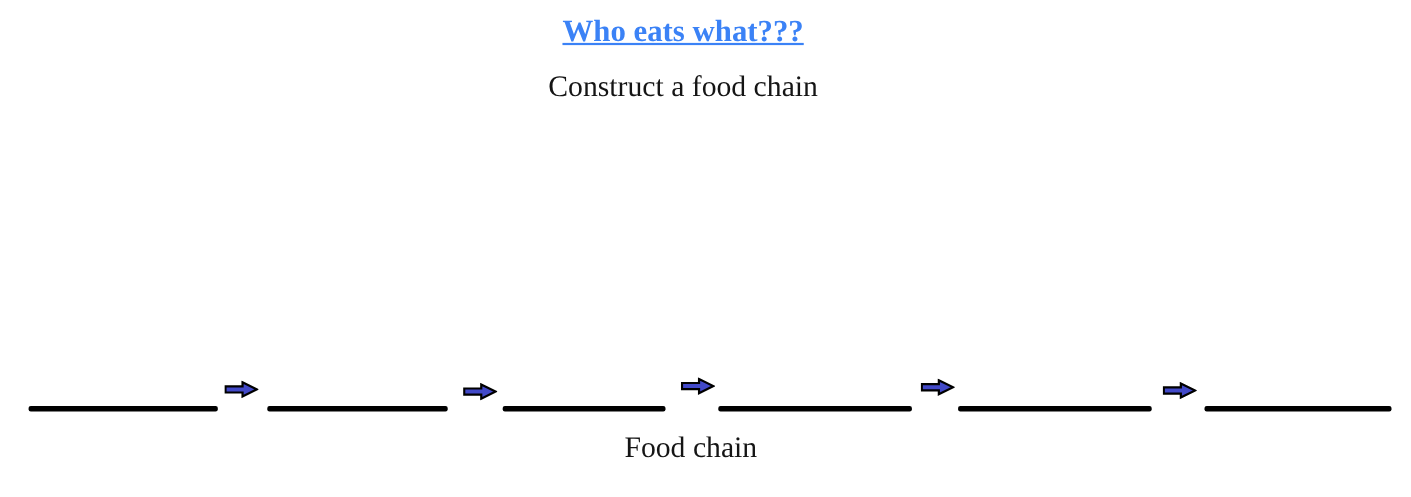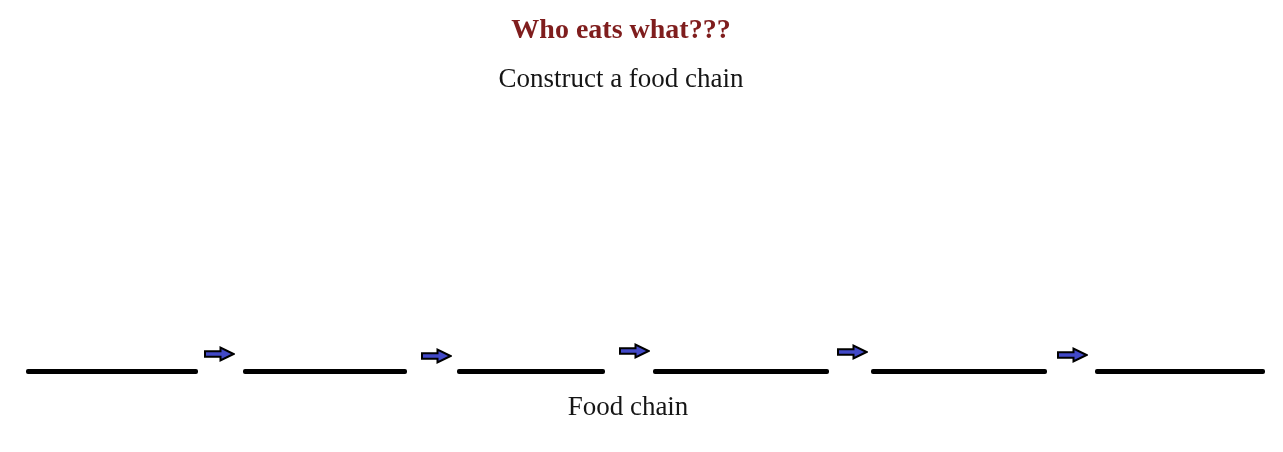--- a/index.html
+++ b/index.html
@@ -16,21 +16,22 @@
     position: absolute;
     top: 12px;
     left: 21px;
     width: 1200px;
     text-align: center;
   }
   .title {
     font-weight: bold;
     font-size: 28px;
     line-height: 34px;
-    color: #7f1d1d;
+    color: #3b82f6;
+    text-decoration: underline;
   }
   .subtitle {
     font-size: 27px;
     line-height: 33px;
     color: #151515;
     margin-top: 16px;
   }
   .chain-row {
     position: absolute;
     top: 0;

